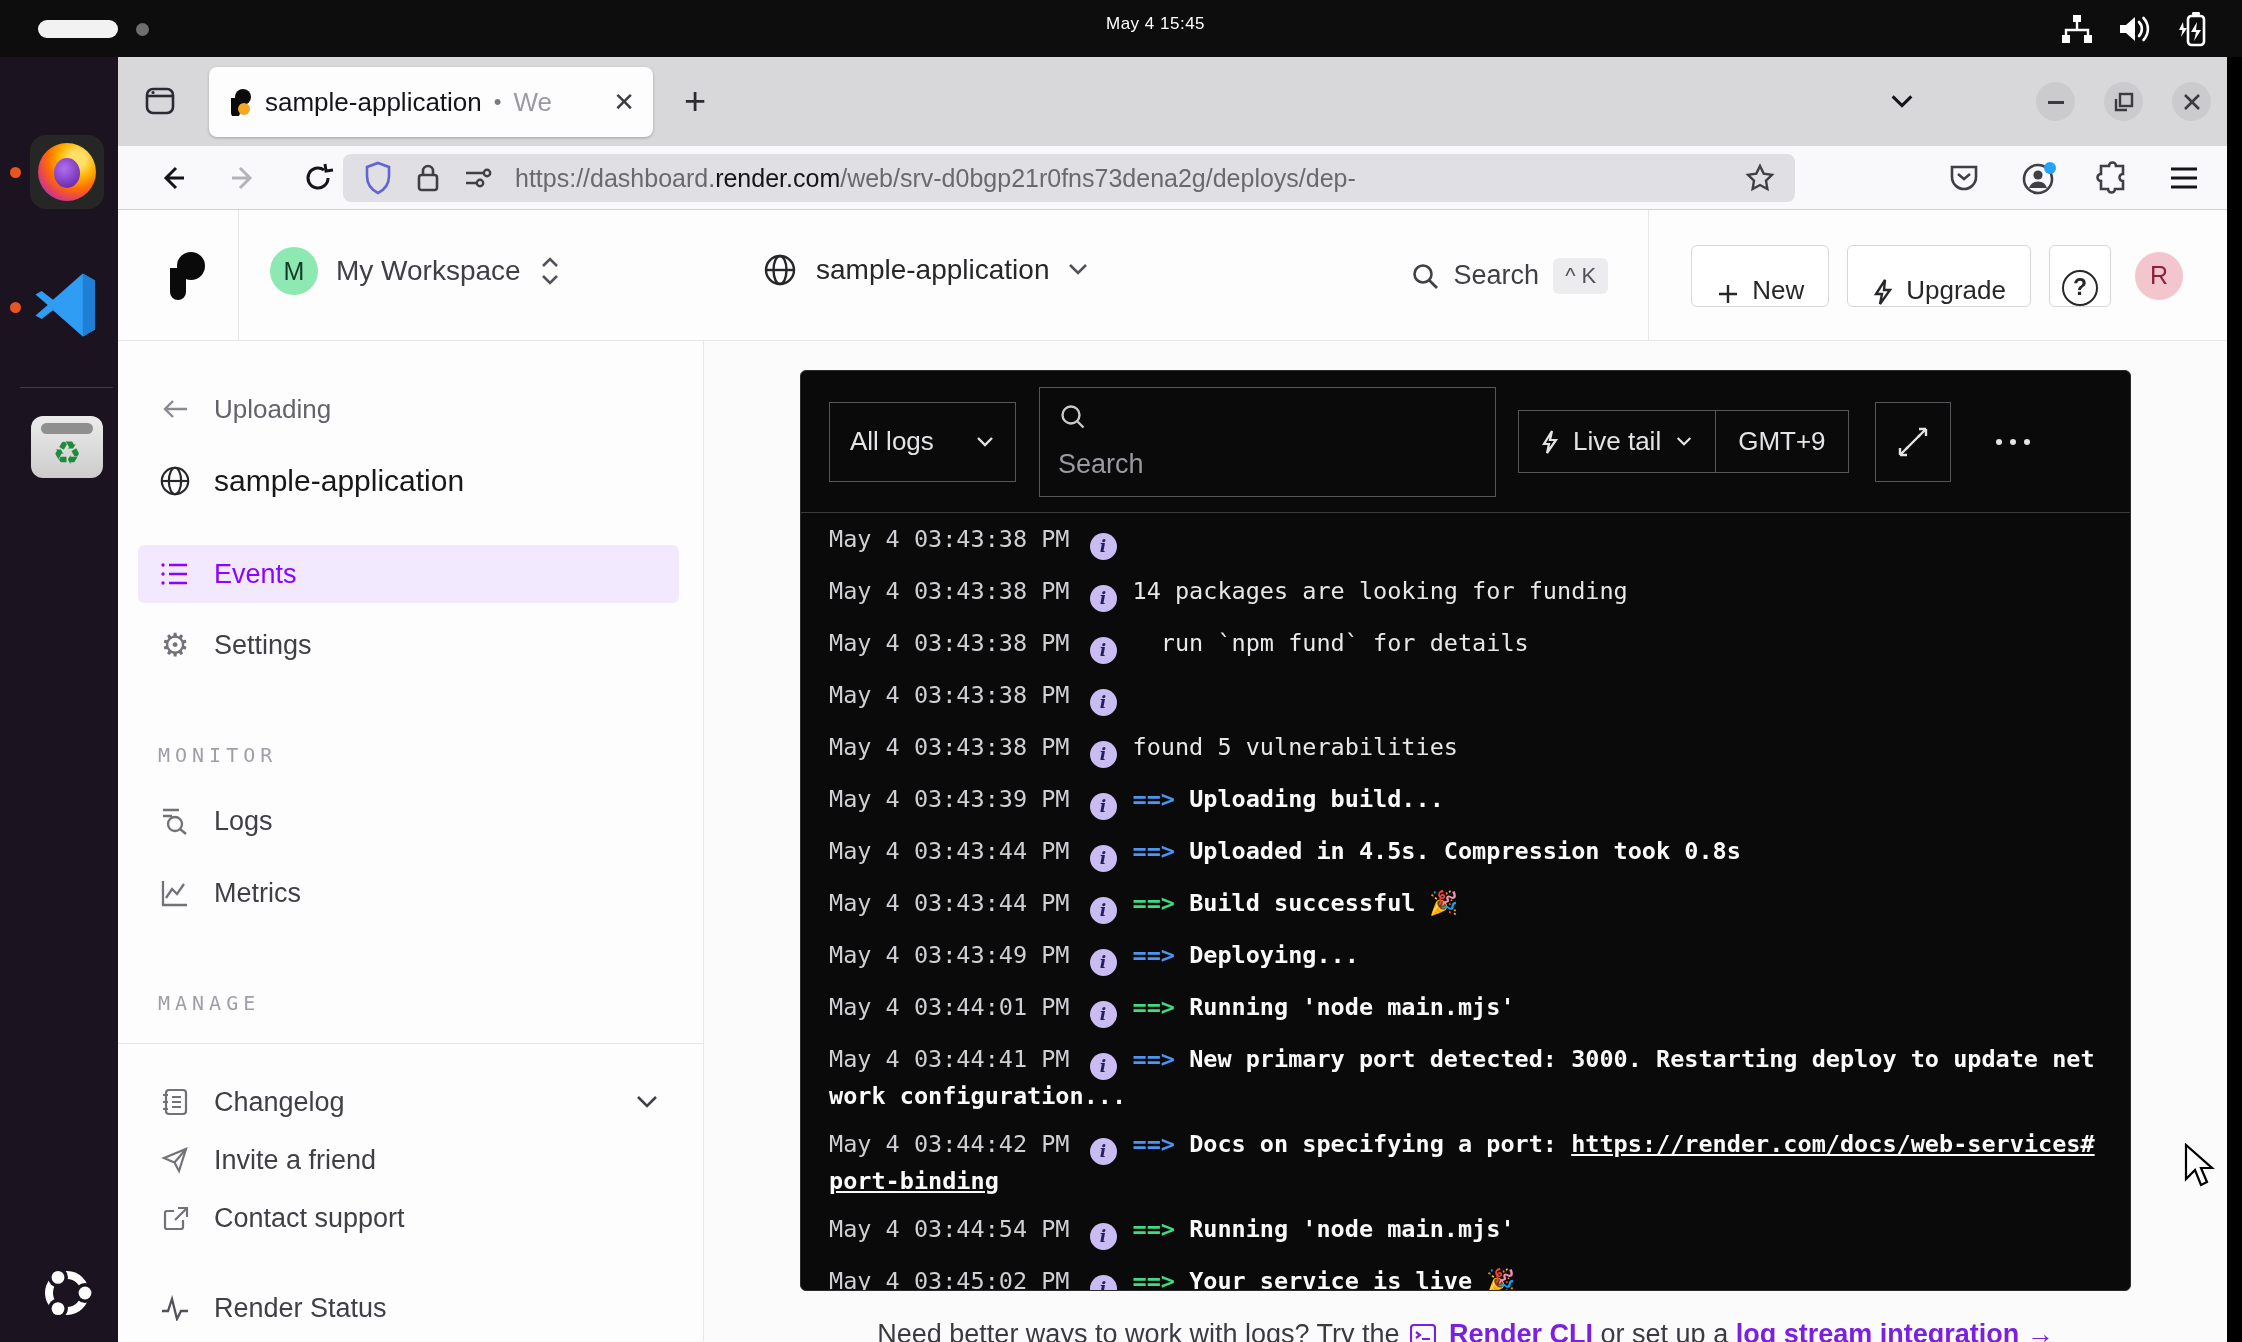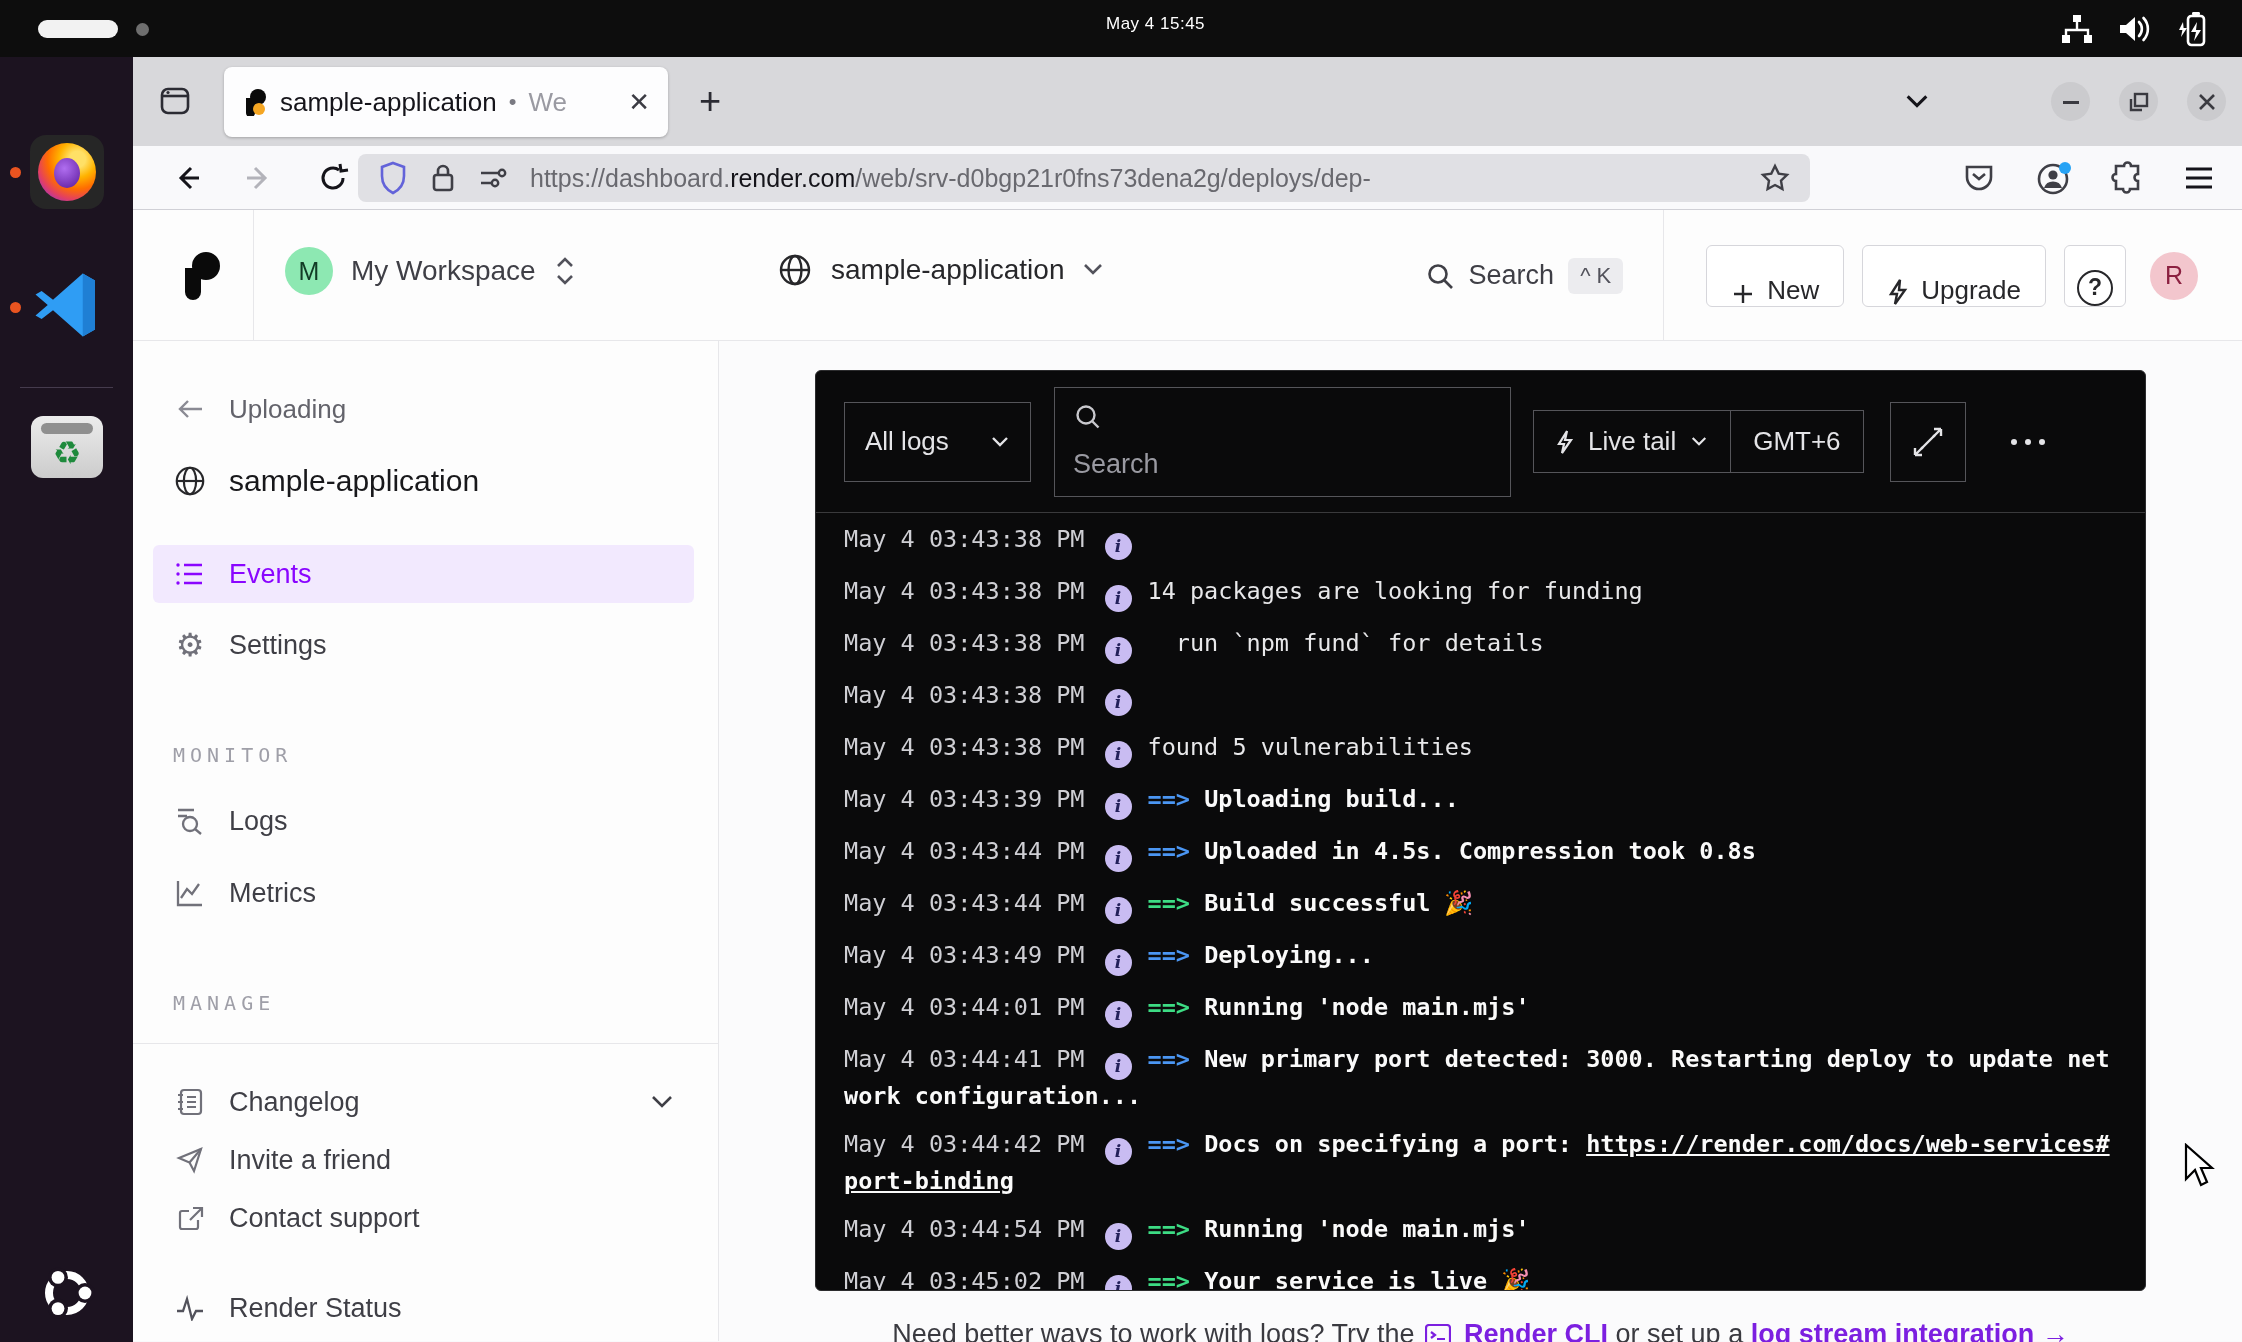--- a/index.html
+++ b/index.html
@@ -20,21 +20,21 @@
   .ff-bg { width:74px; height:74px; border-radius:16px; background:#262626; display:flex; align-items:center; justify-content:center; }
   .ff-ball { width:58px; height:58px; border-radius:50%; background:radial-gradient(circle at 68% 28%, #ffe066 0 14%, #ffb300 32%, #ff6d00 52%, #e4405f 70%, #8e2de2 92%); position:relative; }
   .ff-ball::after { content:""; position:absolute; left:16px; top:15px; width:26px; height:30px; border-radius:50%; background:radial-gradient(circle at 40% 35%, #b06ef0, #5a189a); }
   .dock-divider { position:absolute; left:20px; top:330px; width:93px; height:1px; background:#453b4d; }
   .trash { width:72px; height:62px; background:linear-gradient(#ececec,#cccccc); border-radius:12px; position:relative; display:flex; align-items:center; justify-content:center; }
   .trash::before { content:""; position:absolute; top:7px; left:10px; right:10px; height:11px; border-radius:6px; background:#8f8f8f; }
   .trash-glyph { margin-top:12px; font-size:32px; color:#1e8a3c; line-height:1; }
   .ubuntu-logo { position:absolute; left:36px; top:1205px; }
 
   
-  .window { position:absolute; left:133px; top:57px; width:2109px; height:1285px; background:#f9f9fb; }
+  .window { position:absolute; left:118px; top:57px; width:2109px; height:1285px; background:#f9f9fb; }
 
   .tabbar { position:relative; width:100%; height:89px; background:#d8d8db; }
   .ffview { position:absolute; left:24px; top:26px; color:#2b2b33; }
   .tab { position:absolute; left:91px; top:10px; width:444px; height:70px; background:#fdfdfe; border-radius:8px; box-shadow:0 1px 3px rgba(0,0,0,.25); display:flex; align-items:center; padding:0 18px; gap:12px; }
   .tab-title { font-size:26px; color:#15141a; white-space:nowrap; }
   .tab-sep { color:#7a7a82; font-size:22px; }
   .tab-suffix { color:#9a9aa2; font-size:26px; }
   .tab-close { margin-left:auto; font-size:26px; color:#3c3c44; }
   .newtab { position:absolute; left:566px; top:22px; font-size:38px; color:#2b2b33; font-weight:300; line-height:44px; }
   .tabs-chevron { position:absolute; left:1770px; top:32px; color:#15141a; }
@@ -477,21 +477,21 @@
                 <svg width="18" height="26" viewBox="0 0 18 26" fill="none" stroke="#e4e4e7" stroke-width="2.2">
                     <path d="M11 2L3 15h5l-2 9 9-13H9z"></path>
                   </svg>
                 <span>Live tail</span>
                 <svg width="18" height="13" viewBox="0 0 20 14" fill="none" stroke="#e4e4e7" stroke-width="2.4">
                     <path d="M3 3l7 7 7-7"></path>
                   </svg>
               </div>
               <div class="segdiv"></div>
               <div class="seg">
-                <span>GMT+6</span>
+                <span>GMT+9</span>
               </div>
             </div>
             <div class="lp-box lp-expand">
               <svg width="34" height="34" viewBox="0 0 34 34" fill="none" stroke="#e4e4e7" stroke-width="2.4">
                   <path d="M12 22L4 30M4 30v-7M4 30h7M22 12l8-8M30 4v7M30 4h-7"></path>
                   <path d="M10 24l14-14"></path>
                 </svg>
             </div>
             <div class="lp-dots">
                 <i></i>

